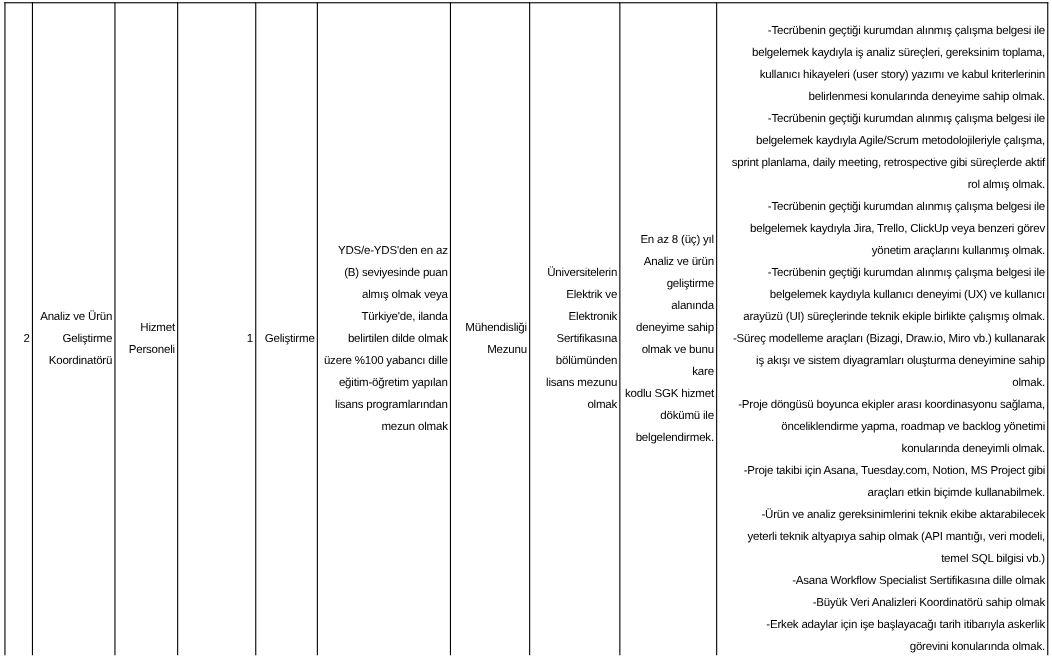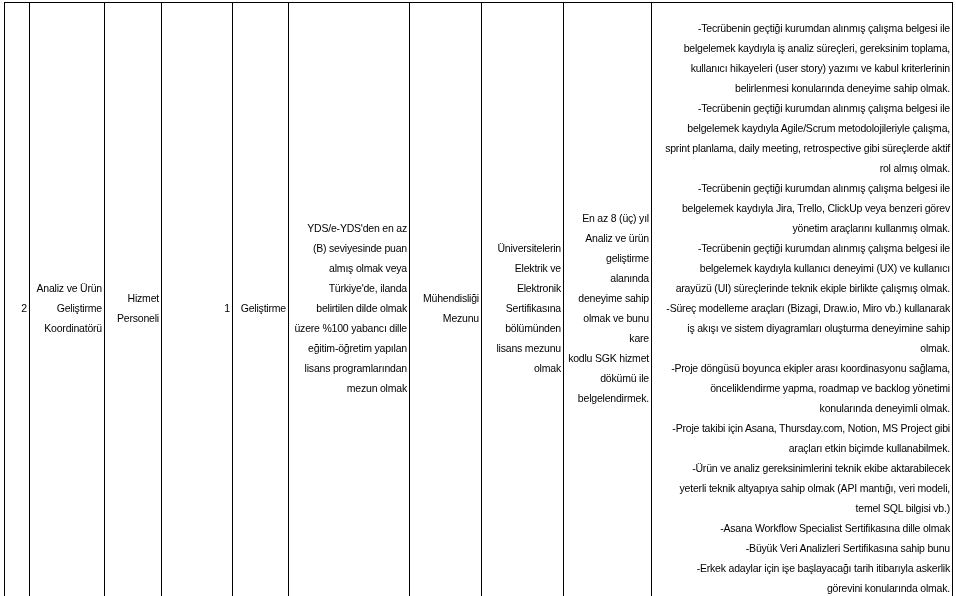--- a/index.html
+++ b/index.html
@@ -116,21 +116,21 @@
 belgelemek kaydıyla Agile/Scrum metodolojileriyle çalışma,
 sprint planlama, daily meeting, retrospective gibi süreçlerde aktif
 rol almış olmak.</p><p>-Tecrübenin geçtiği kurumdan alınmış çalışma belgesi ile
 belgelemek kaydıyla Jira, Trello, ClickUp veya benzeri görev
 yönetim araçlarını kullanmış olmak.</p><p>-Tecrübenin geçtiği kurumdan alınmış çalışma belgesi ile
 belgelemek kaydıyla kullanıcı deneyimi (UX) ve kullanıcı
 arayüzü (UI) süreçlerinde teknik ekiple birlikte çalışmış olmak.</p><p>-Süreç modelleme araçları (Bizagi, Draw.io, Miro vb.) kullanarak
 iş akışı ve sistem diyagramları oluşturma deneyimine sahip
 olmak.</p><p>-Proje döngüsü boyunca ekipler arası koordinasyonu sağlama,
 önceliklendirme yapma, roadmap ve backlog yönetimi
-konularında deneyimli olmak.</p><p>-Proje takibi için Asana, Thursday.com, Notion, MS Project gibi
+konularında deneyimli olmak.</p><p>-Proje takibi için Asana, Tuesday.com, Notion, MS Project gibi
 araçları etkin biçimde kullanabilmek.</p><p>-Ürün ve analiz gereksinimlerini teknik ekibe aktarabilecek
 yeterli teknik altyapıya sahip olmak (API mantığı, veri modeli,
-temel SQL bilgisi vb.)</p><p>-Asana Workflow Specialist Sertifikasına dille olmak</p><p>-Büyük Veri Analizleri Sertifikasına sahip bunu</p><p>-Erkek adaylar için işe başlayacağı tarih itibarıyla askerlik
+temel SQL bilgisi vb.)</p><p>-Asana Workflow Specialist Sertifikasına dille olmak</p><p>-Büyük Veri Analizleri Koordinatörü sahip olmak</p><p>-Erkek adaylar için işe başlayacağı tarih itibarıyla askerlik
 görevini konularında olmak.</p></td>
     </tr>
   </tbody>
     </table>
 </div>
 
 </body></html>

